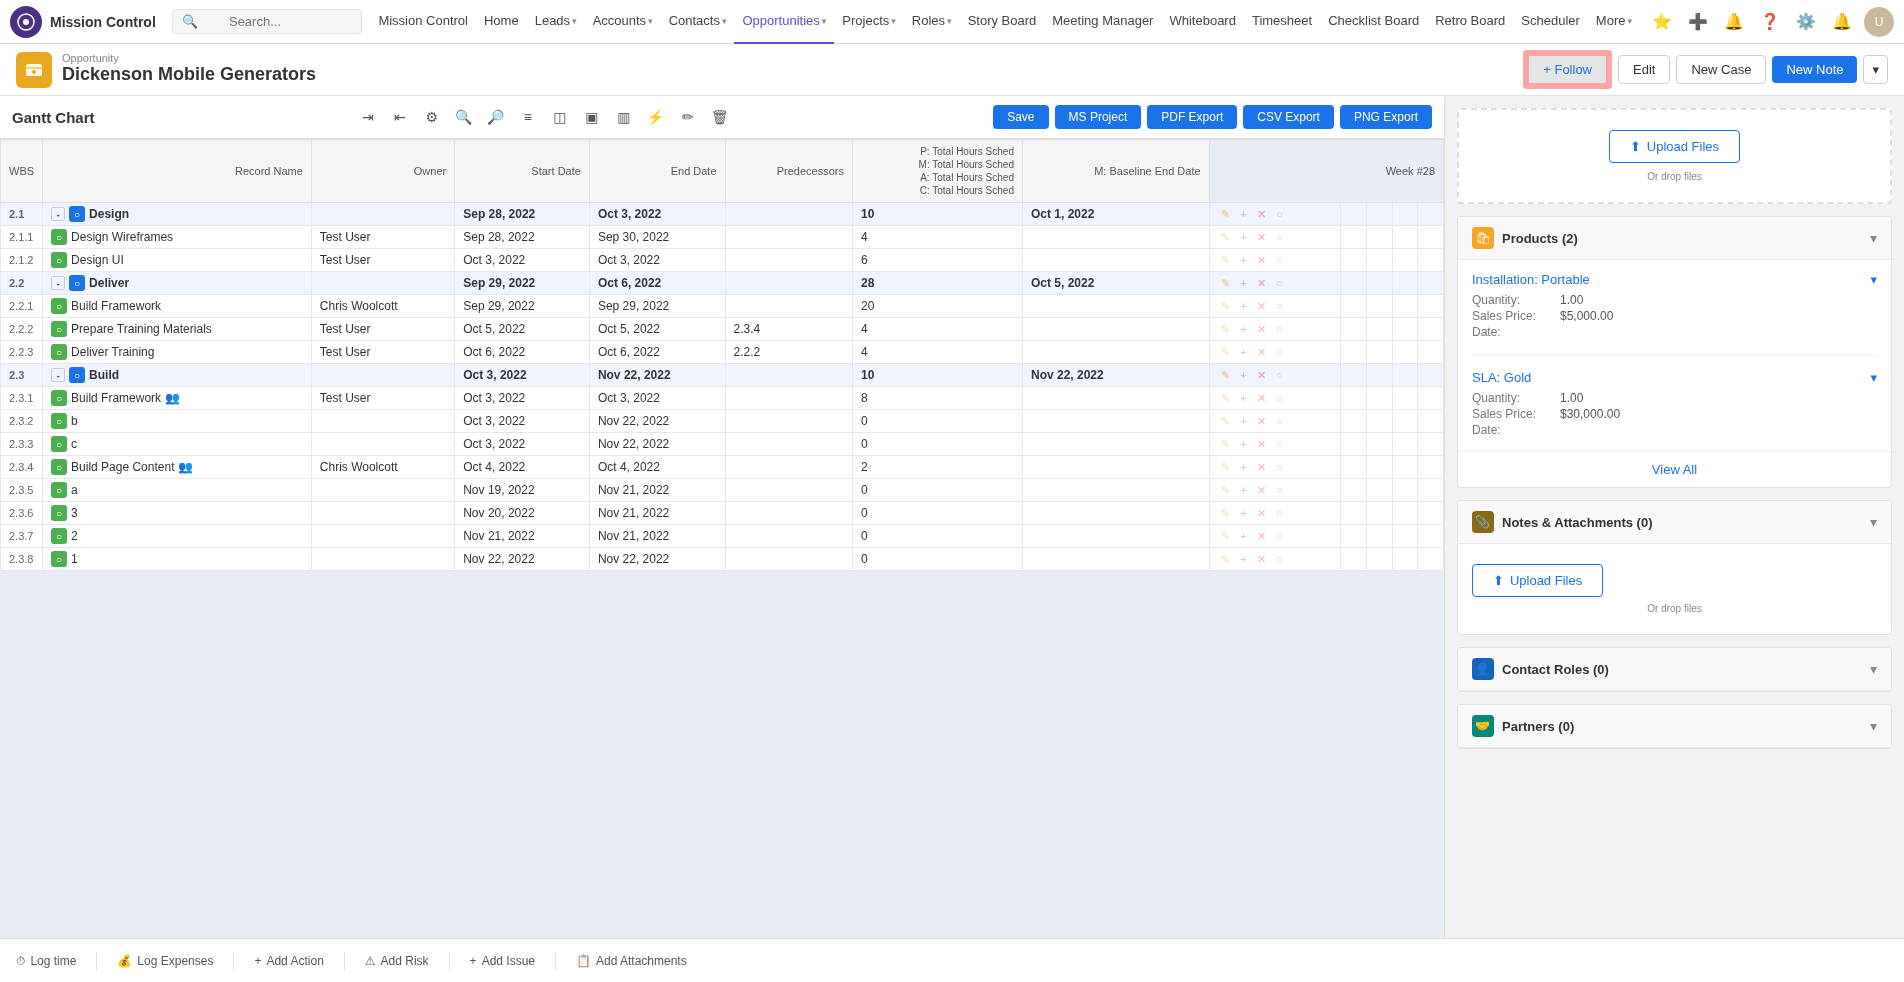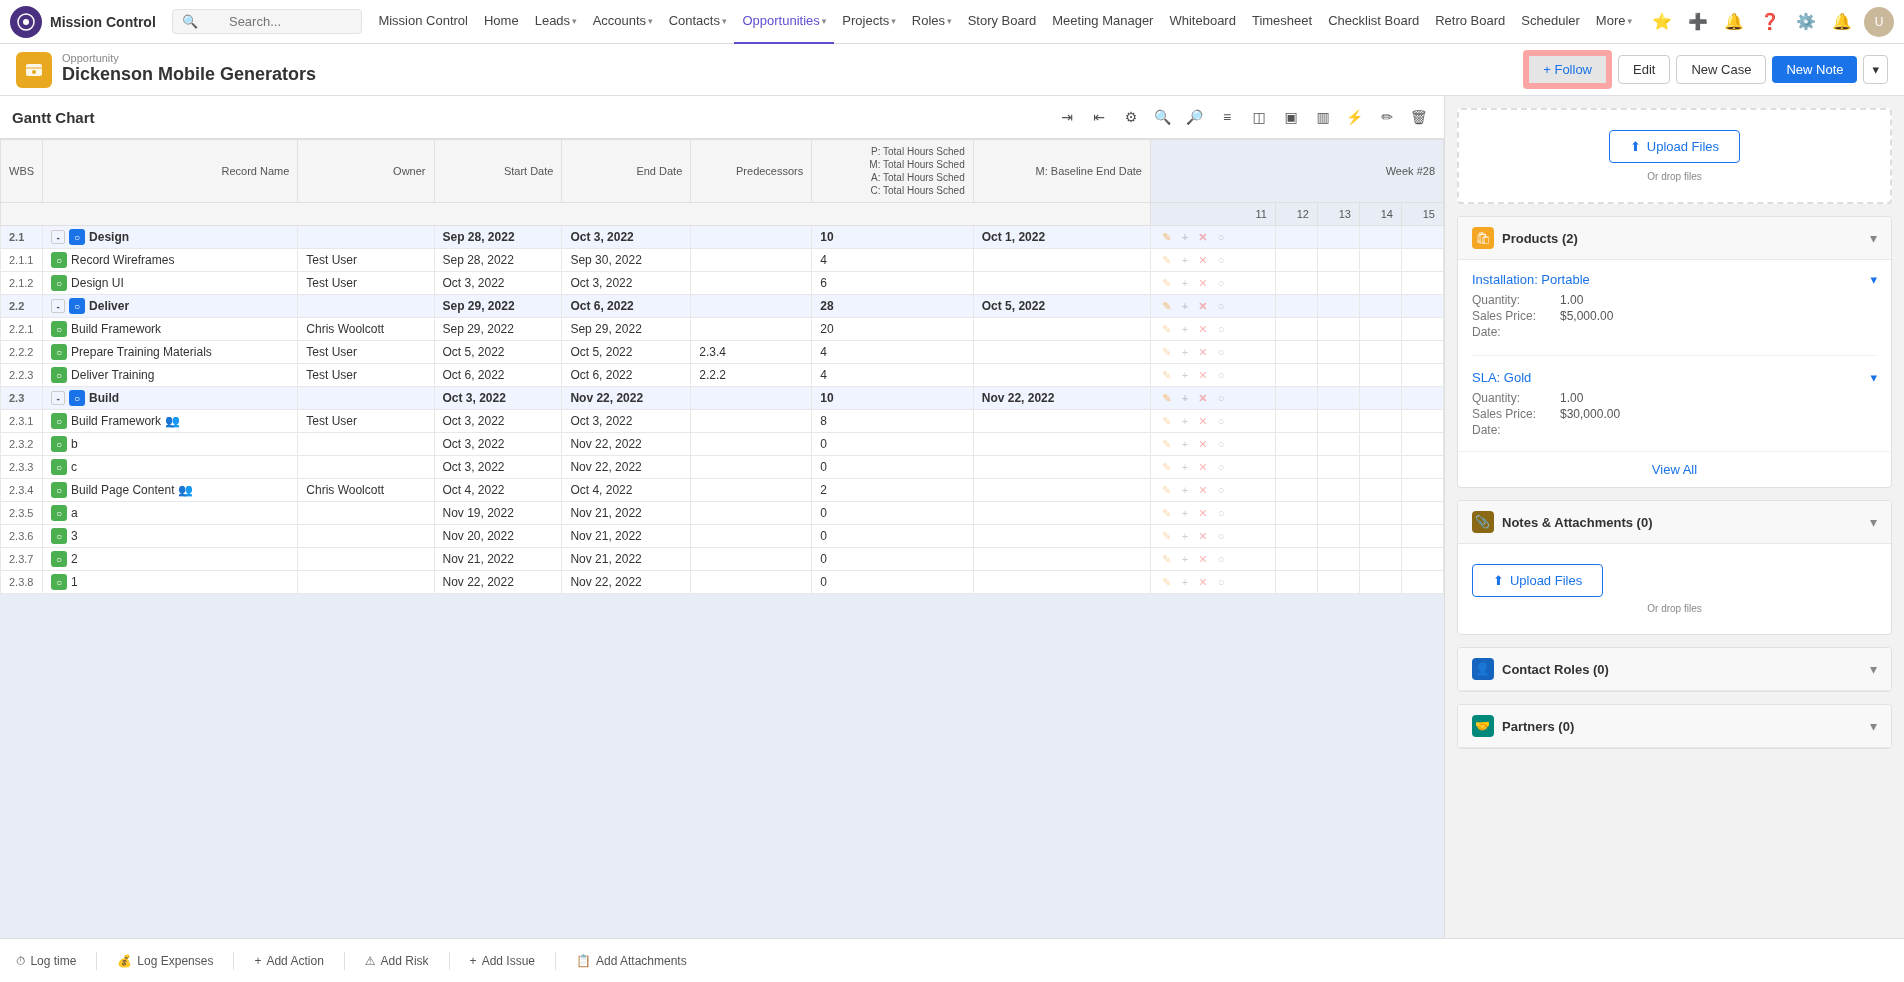--- a/index.html
+++ b/index.html
@@ -180,44 +180,43 @@
         <div class="gantt-tool-icon">🔍</div>
         <div class="gantt-tool-icon">🔎</div>
         <div class="gantt-tool-icon">≡</div>
         <div class="gantt-tool-icon">◫</div>
         <div class="gantt-tool-icon">▣</div>
         <div class="gantt-tool-icon">▥</div>
         <div class="gantt-tool-icon" style="color:#f4a030;">⚡</div>
         <div class="gantt-tool-icon">✏</div>
         <div class="gantt-tool-icon">🗑</div>
       </div>
+      <div class="gantt-save-btns">
+        <button class="btn-save">Save</button>
+        <button class="btn-export">MS Project</button>
+        <button class="btn-export">PDF Export</button>
+        <button class="btn-export">CSV Export</button>
+        <button class="btn-export">PNG Export</button>
+      </div>
     </div>
 
     <div class="gantt-table-wrapper">
       <table class="gantt-table">
         <thead>
           <tr>
             <th>WBS</th>
             <th>Record Name</th>
             <th>Owner</th>
             <th>Start Date</th>
             <th>End Date</th>
             <th>Predecessors</th>
             <th style="font-size:10px; line-height:1.3;">P: Total Hours Sched<br>M: Total Hours Sched<br>A: Total Hours Sched<br>C: Total Hours Sched</th>
             <th>M: Baseline End Date</th>
             <th class="week-header" colspan="5">Week #28</th>
           </tr>
-          <tr>
-            <th colspan="8"></th>
-            <th class="week-header">11</th>
-            <th class="week-header">12</th>
-            <th class="week-header">13</th>
-            <th class="week-header">14</th>
-            <th class="week-header">15</th>
-          </tr>
         </thead>
         <tbody id="gantt-tbody">
         <tr class="group-row">
     <td class="wbs-cell">2.1</td>
     <td>
       <div class="record-name-cell">
         <div class="collapse-btn">-</div>
         <div class="row-icon blue">○</div>
         <span>Design</span>
 
@@ -241,21 +240,21 @@
     <td></td>
     <td></td>
     <td></td>
   </tr>
             <tr>
     <td class="wbs-cell">2.1.1</td>
     <td>
       <div class="record-name-cell">
 
         <div class="row-icon green">○</div>
-        <span>Record Wireframes</span>
+        <span>Design Wireframes</span>
 
       </div>
     </td>
     <td>Test User</td>
     <td>Sep 28, 2022</td>
     <td>Sep 30, 2022</td>
     <td></td>
     <td>4</td>
     <td></td>
     <td>

